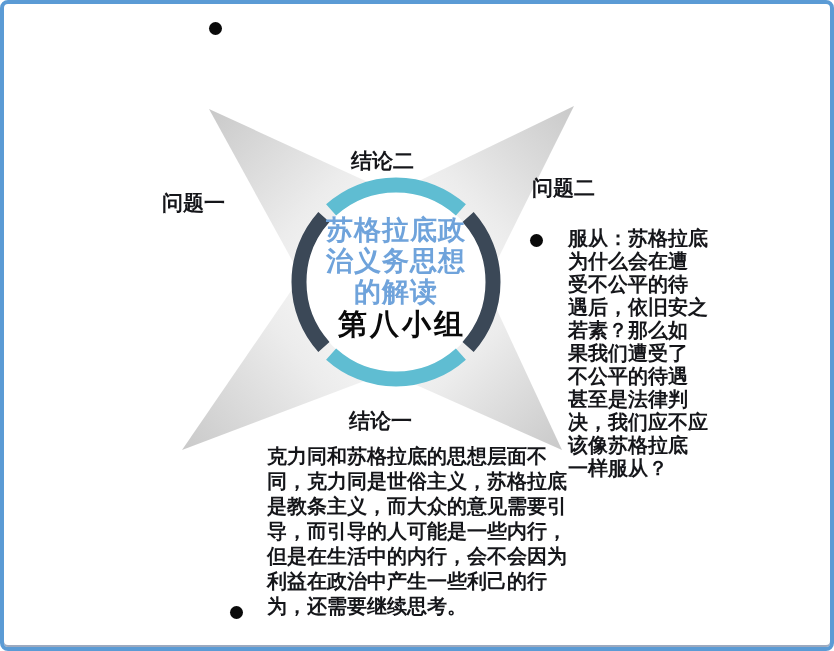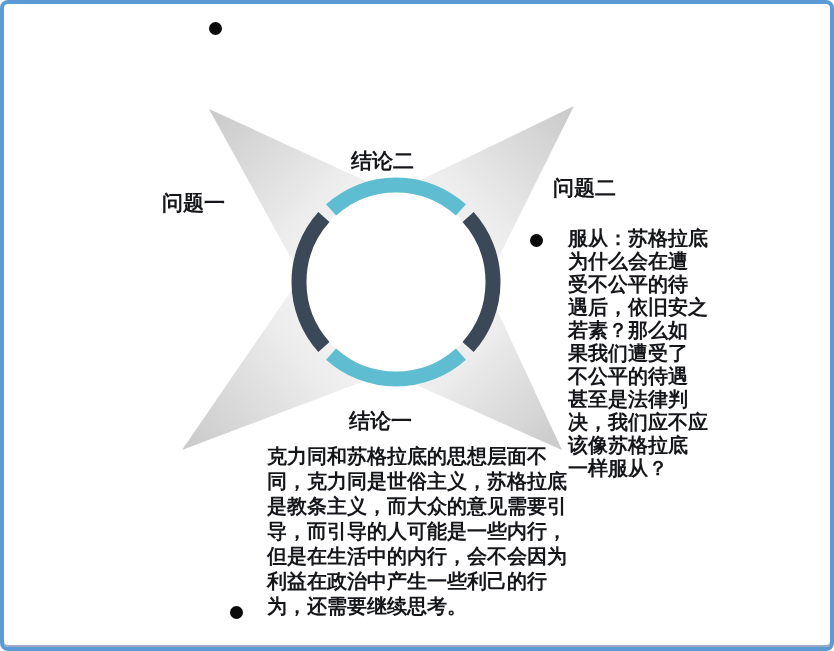--- a/index.html
+++ b/index.html
@@ -35,21 +35,21 @@
   .blk-left .bullet{margin:8px 30px 0 0;}
   .blk-left .btxt{width:170px;line-height:22px;}
   .blk-right {left:526px;top:216px;margin-top:7px;}
   .blk-right .bullet{margin:7px 25px 0 0;}
   .blk-right .btxt{width:170px;line-height:23px;}
   .blk-bottom{left:226px;top:440px;align-items:flex-end;}
   .blk-bottom .bullet{margin:8px 24px 0 0;}
   .blk-bottom .btxt{width:330px;line-height:25px;}
   .lbl-c2{left:347px;top:143px;}
   .lbl-q1{left:158px;top:185px;}
-  .lbl-q2{left:528px;top:170px;margin-left:21px;}
+  .lbl-q2{left:528px;top:170px;}
   .lbl-c1{left:345px;top:403px;}
   
   .center-text{
     position:absolute;left:292px;top:211px;width:200px;
     text-align:center;
   }
   .ct-line{
     color:#6FA3DB;font-size:27px;line-height:31px;font-weight:bold;
     letter-spacing:1px;
   }
@@ -93,20 +93,26 @@
     <polygon points="558,446 448,209 336,347" fill="url(#gBR)"></polygon>
 
     <circle cx="392" cy="278" r="90" fill="#ffffff"></circle>
 
     <path d="M327.1 205.9 A97 97 0 0 1 456.9 205.9" fill="none" stroke-width="15" stroke="#5FBDD2"></path>
     <path d="M464.1 213.1 A97 97 0 0 1 464.1 342.9" fill="none" stroke-width="15" stroke="#3B4857"></path>
     <path d="M456.9 350.1 A97 97 0 0 1 327.1 350.1" fill="none" stroke-width="15" stroke="#5FBDD2"></path>
     <path d="M319.9 342.9 A97 97 0 0 1 319.9 213.1" fill="none" stroke-width="15" stroke="#3B4857"></path>
   </svg>
 
+  <div class="center-text">
+    <div class="ct-line cjk">苏格拉底政</div>
+    <div class="ct-line cjk">治义务思想</div>
+    <div class="ct-line cjk">的解读</div>
+    <div class="ct-group cjk">第八小组</div>
+  </div>
 
   <div class="lbl lbl-c2 cjk">结论二</div>
   <div class="lbl lbl-q1 cjk">问题一</div>
   <div class="lbl lbl-q2 cjk">问题二</div>
   <div class="lbl lbl-c1 cjk">结论一</div>
 
   <div class="block blk-top">
     <span class="bullet"></span>
   </div>
 

